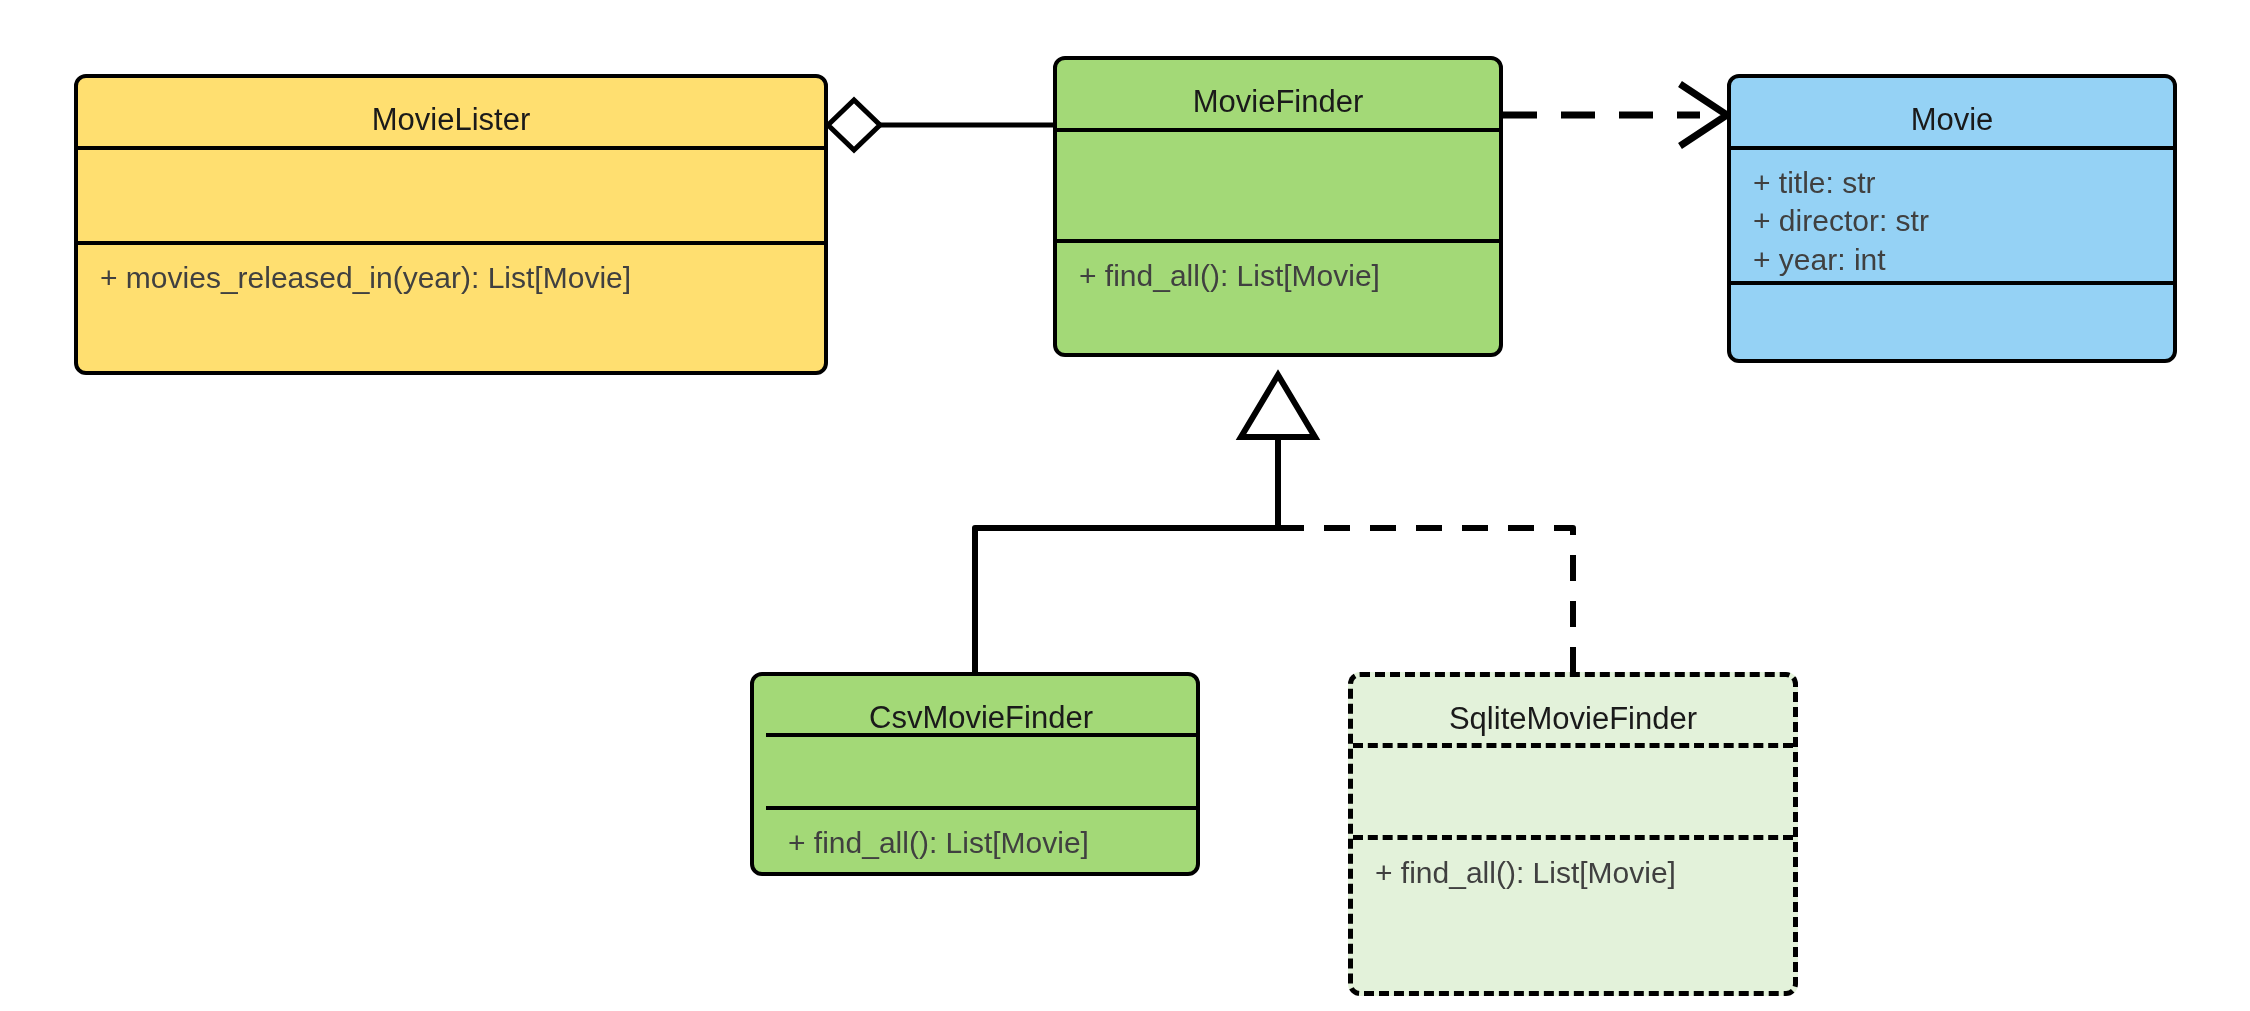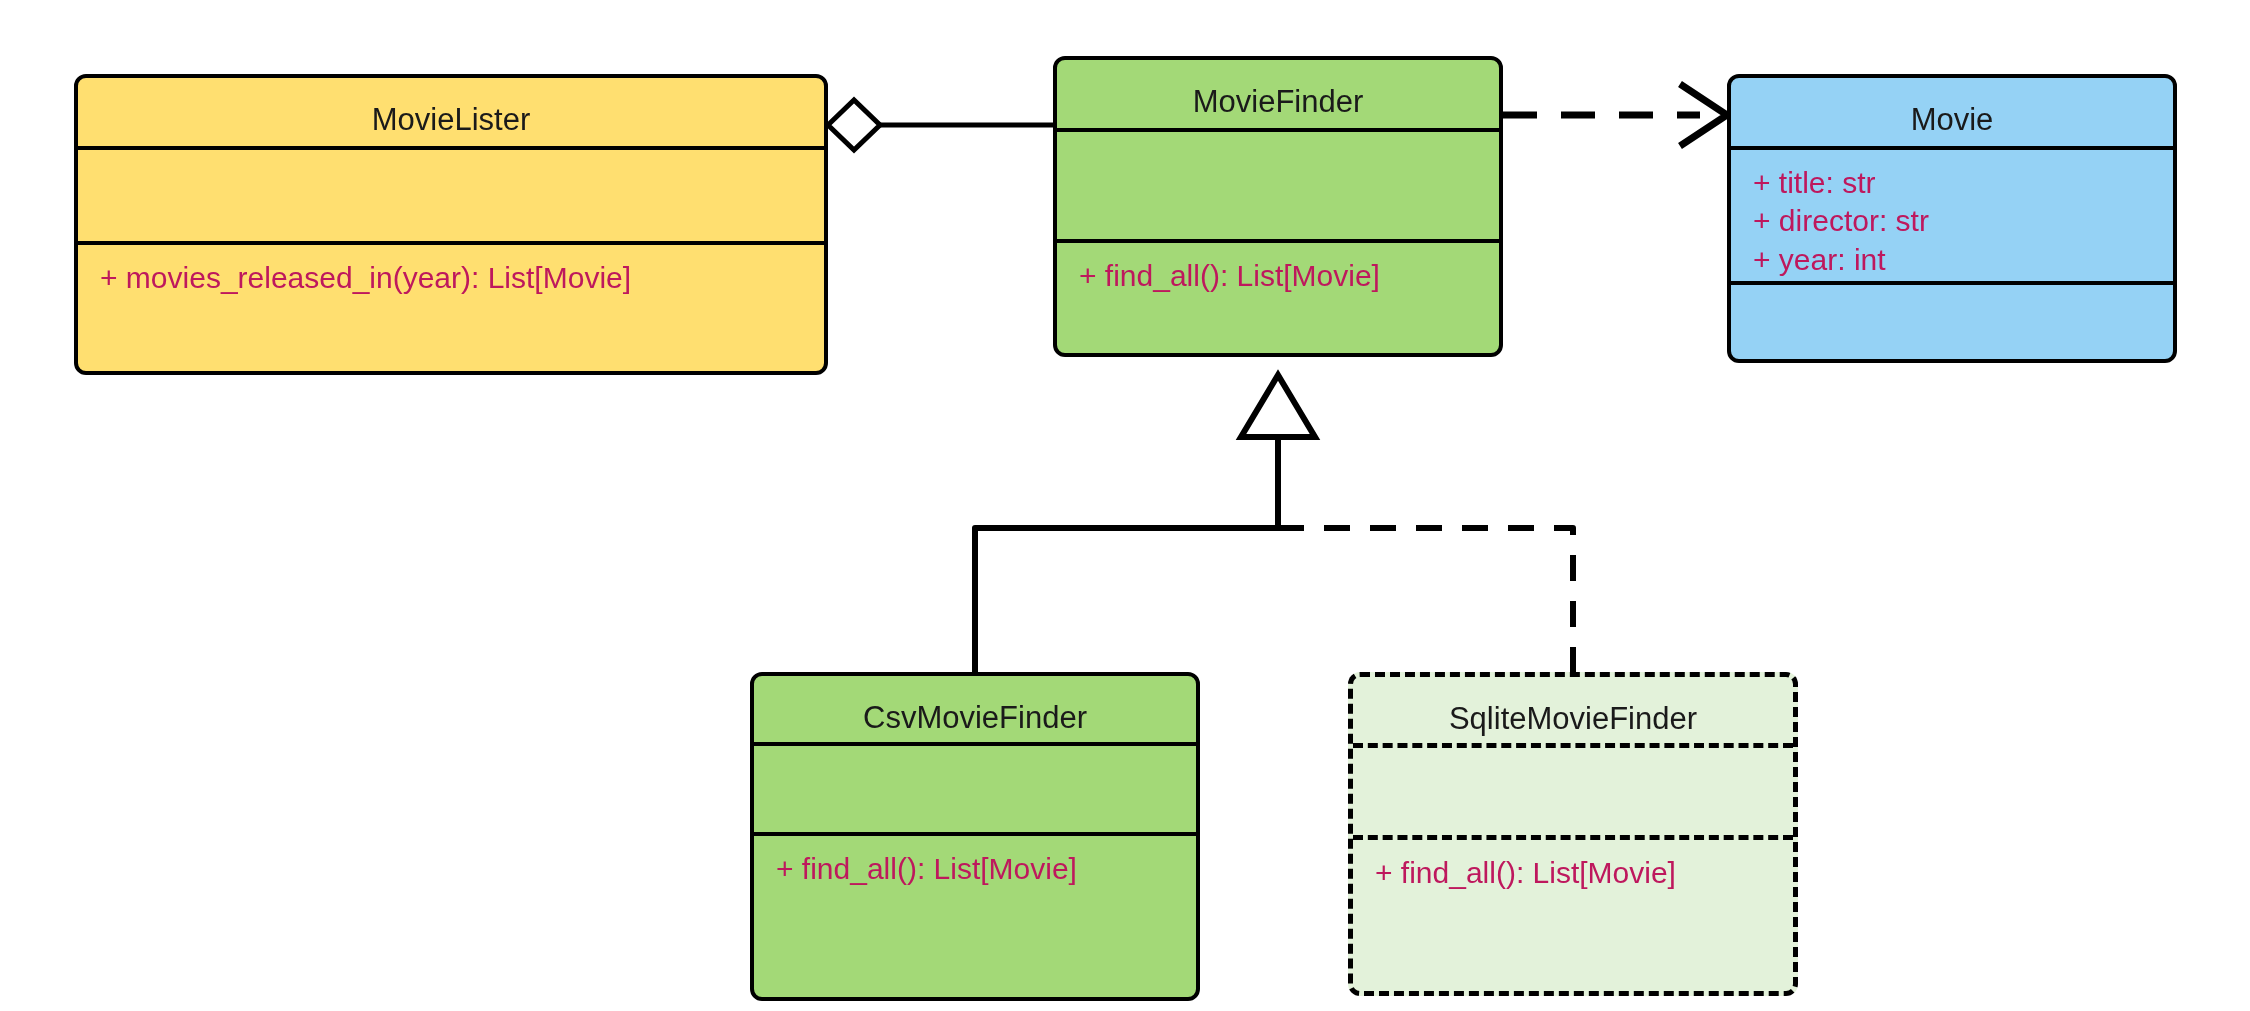--- a/index.html
+++ b/index.html
@@ -55,41 +55,41 @@
     font-size: 31px;
     color: #1a1a1a;
     line-height: 1;
     padding: 26px 10px 0 10px;
   }
   .member-list {
     padding: 14px 22px 10px 22px;
   }
   .member {
     font-size: 30px;
-    color: #be185d;
+    color: #404040;
     line-height: 1.28;
     white-space: nowrap;
   }
   
   #class-movielister { left: 74px;   top: 74px;  width: 754px; height: 301px; background: #FFDF70; }
   #class-movielister .c-header  { height: 68px; }
   #class-movielister .c-attrs   { height: 95px; }
   #class-movielister .c-methods { flex: 1 1 auto; }
 
   #class-moviefinder { left: 1053px; top: 56px;  width: 450px; height: 301px; background: #A3D977; }
   #class-moviefinder .c-header  { height: 68px; }
   #class-moviefinder .c-attrs   { height: 111px; }
   #class-moviefinder .c-methods { flex: 1 1 auto; }
 
   #class-movie { left: 1727px; top: 74px; width: 450px; height: 289px; background: #95D2F5; }
   #class-movie .c-header  { height: 68px; }
   #class-movie .c-attrs   { height: 135px; }
   #class-movie .c-methods { flex: 1 1 auto; }
 
-  #class-csvmoviefinder { left: 750px; top: 672px; width: 450px; height: 329px; background: #A3D977; }
+  #class-csvmoviefinder { left: 750px; top: 672px; width: 450px; height: 204px; background: #A3D977; padding-left: 12px; }
   #class-csvmoviefinder .c-header  { height: 66px; }
   #class-csvmoviefinder .c-attrs   { height: 90px; }
   #class-csvmoviefinder .c-methods { flex: 1 1 auto; }
 
   #class-sqlitemoviefinder { left: 1348px; top: 672px; width: 450px; height: 324px; background: #E3F2DA; }
   #class-sqlitemoviefinder .c-header  { height: 66px; }
   #class-sqlitemoviefinder .c-attrs   { height: 92px; }
   #class-sqlitemoviefinder .c-methods { flex: 1 1 auto; }
 </style>
 </head>

